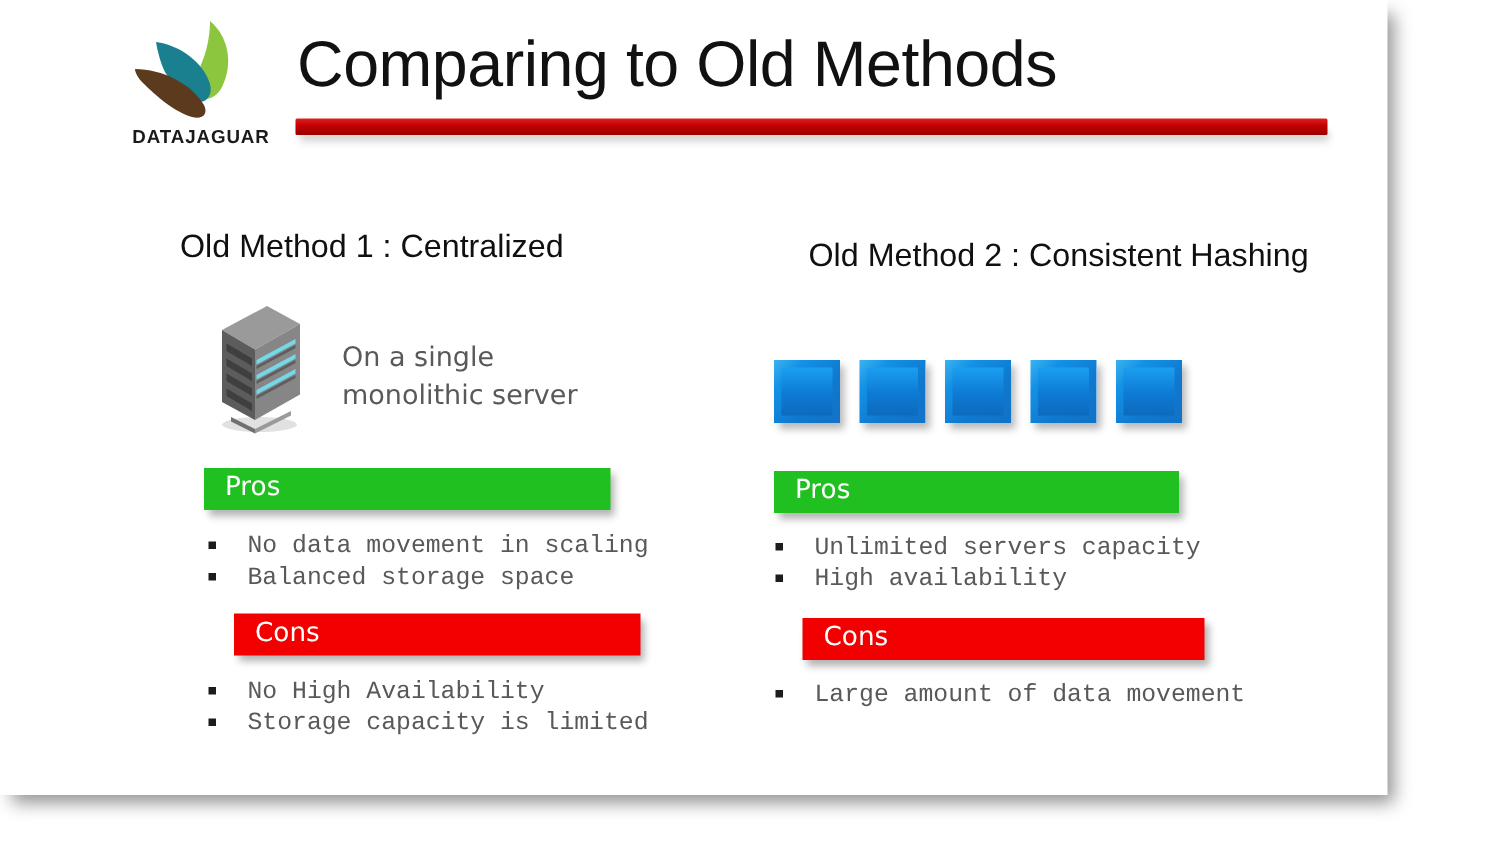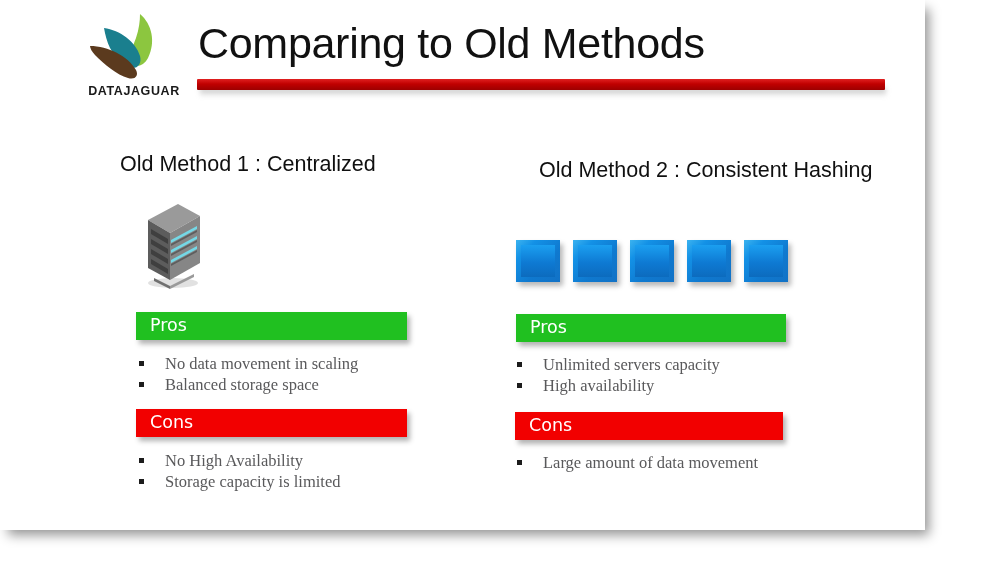--- a/index.html
+++ b/index.html
@@ -147,28 +147,28 @@
   }
   .band-label {
     position: absolute;
     left: 14px;
     top: 3px;
     font-size: 17.5px;
     color: #ffffff;
     font-family: "DejaVu Sans", sans-serif;
   }
   .band.green { background: #20c020; }
-  .band.red   { background: #f20000; }
+  .band.red   { background: #f20000; margin-left: 20px; }
 
   .bullets {
     position: absolute;
     font-size: 16.5px;
     line-height: 20.5px;
     color: #59595b;
-    font-family: Liberation Serif, serif;
+    font-family: Liberation Mono, monospace;
   }
   .bullets div {
     position: relative;
     padding-left: 29px;
     white-space: nowrap;
   }
   .bullets div::before {
     content: "";
     position: absolute;
     left: 3px;
@@ -238,20 +238,24 @@
         <polygon points="31,46 57,32 57,34 31,48"></polygon>
         <polygon points="31,56 57,42 57,44 31,58"></polygon>
         <polygon points="31,66 57,52 57,54 31,68"></polygon>
       </g>
 
       <polygon points="14,80 30,88 30,91 14,83" fill="#707070"></polygon>
       <polygon points="30,88 54,76 54,79 30,91" fill="#9a9a9a"></polygon>
     </svg>
   </div>
 
+  <div id="caption-left">
+    <div>On a single</div>
+    <div>monolithic server</div>
+  </div>
 
   <div class="band green" id="pros-left-band">
     <span class="band-label">Pros</span>
   </div>
   <div class="bullets" id="pros-left-list">
     <div>No data movement in scaling</div>
     <div>Balanced storage space</div>
   </div>
 
   <div class="band red" id="cons-left-band">

